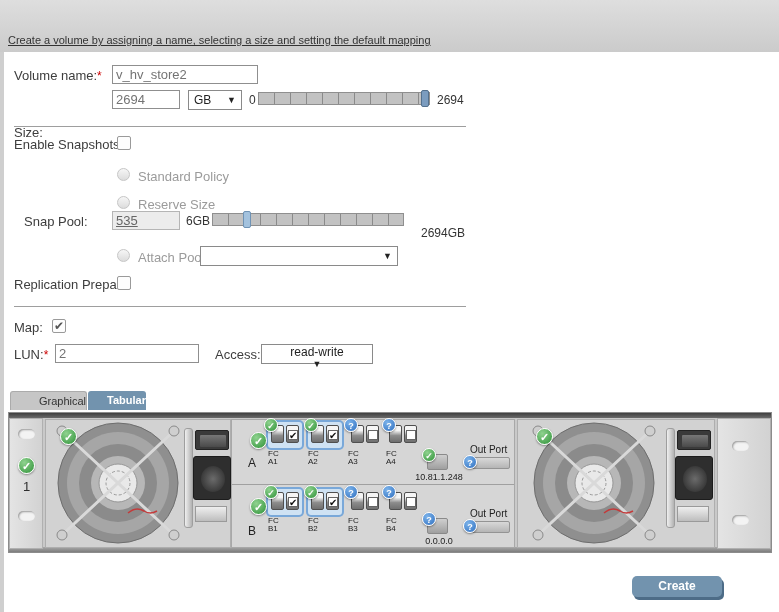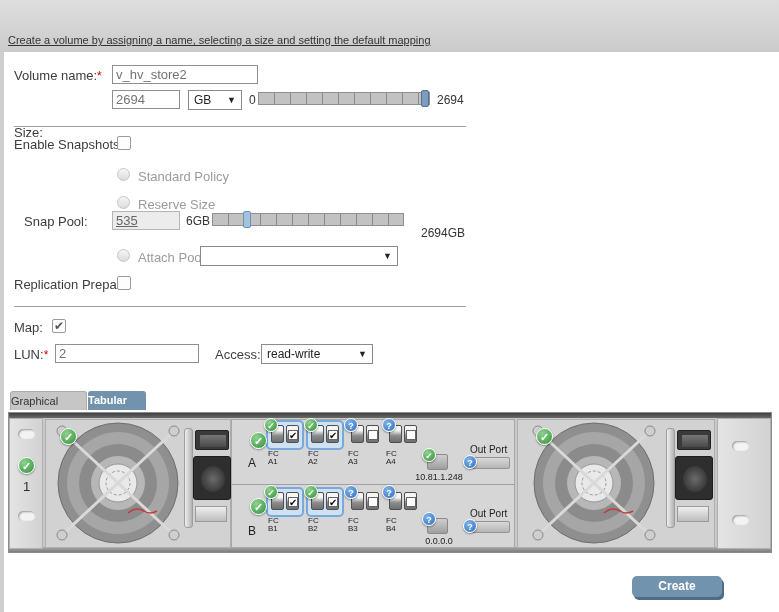--- a/index.html
+++ b/index.html
@@ -31,21 +31,21 @@
   .divider { position:absolute; height:1px; background:#9e9e9e; }
 
   .slider { position:absolute; height:13px; background:#c2c2c2; border:1px solid #8f8f8f;
             background-image:repeating-linear-gradient(90deg, rgba(0,0,0,0) 0 15px, #8a8a8a 15px 16px); }
   .handle { position:absolute; width:8px; height:17px; top:-3px; border-radius:2px;
             background:#7b9cbf; border:1px solid #54718e; }
   .handle.light { background:#a3c2de; border-color:#6f93b5; }
   .slab { position:absolute; font-size:12px; color:#333; }
 
   
-  .tab { position:absolute; height:19px; font-size:11px; text-align:left; line-height:19px;
+  .tab { position:absolute; height:19px; font-size:11px; text-align:right; line-height:19px;
          border-radius:3px 3px 0 0; cursor:default; }
   .tab.inactive { background:#c6c6c6; color:#333; border:1px solid #ababab; border-bottom:none; }
   .tab.active { background:#7293ae; color:#fff; font-weight:bold; }
 
   
   .enclosure { position:absolute; left:8px; top:412px; width:764px; height:141px;
                background:#c9c9c9; border:1px solid #8c8c8c; }
   .enc-top { position:absolute; left:0; top:0; width:100%; height:5px;
              background:linear-gradient(#3f3f3f,#6b6b6b); }
   .enc-bot { position:absolute; left:0; bottom:0; width:100%; height:5px;
@@ -164,21 +164,21 @@
   <div class="divider" style="left:14px; top:306px; width:452px;"></div>
 
   <div class="label" style="left:14px; top:320px;">Map:</div>
   <span class="cbox" style="left:52px; top:319px;"><span>✔</span></span>
 
   <div class="label" style="left:14px; top:347px;">
     <span>LUN:</span><span class="req">*</span>
   </div>
   <input class="tinput" style="left: 55px; top: 344px; width: 144px;" value="2">
   <div class="label" style="left:215px; top:347px;text-align:right;">Access:</div>
-  <div class="sel" style="left:261px; top:344px; width:112px;">
+  <div class="sel" style="left:261px; top:344px; width:112px;flex-direction:column;">
     <span>read-write</span>
       <span class="dd">▼</span>
   </div>
 
   <div class="tab inactive" style="left:10px; top:391px; width:77px;">Graphical</div>
   <div class="tab active" style="left:88px; top:391px; width:58px;">Tabular</div>
 
   <div class="enclosure">
     <div class="enc-top"></div>
     <div class="enc-bot"></div>

